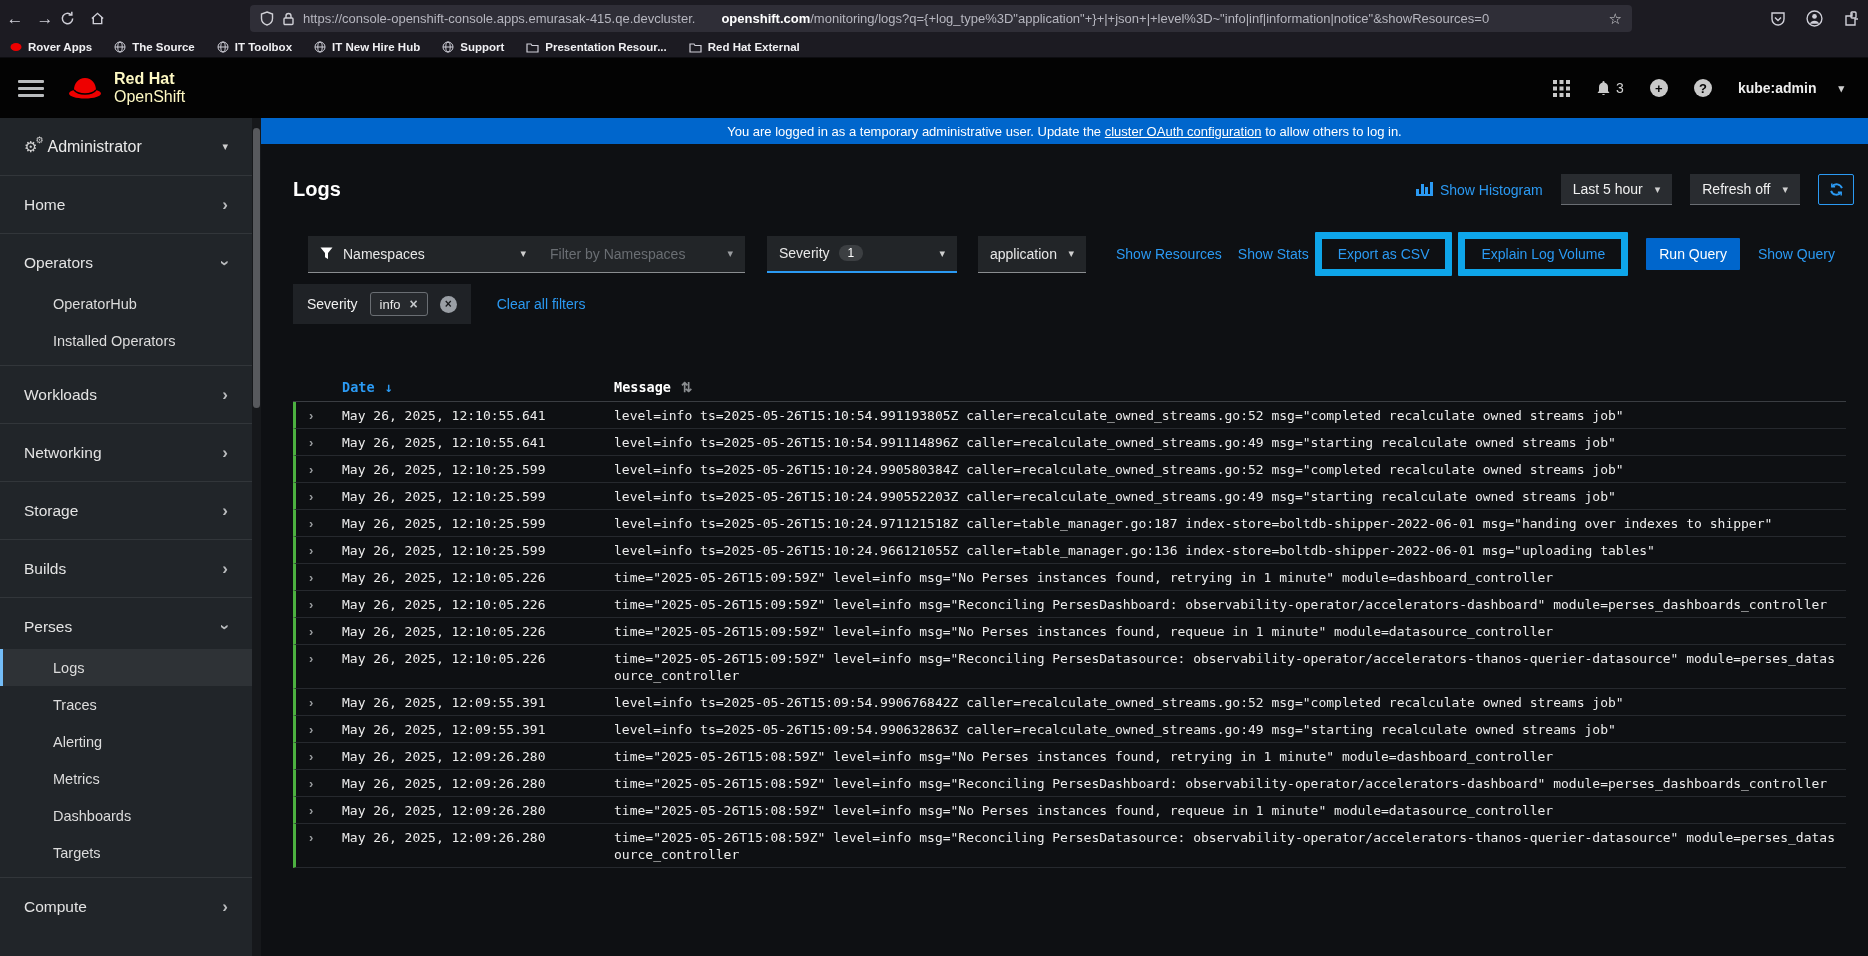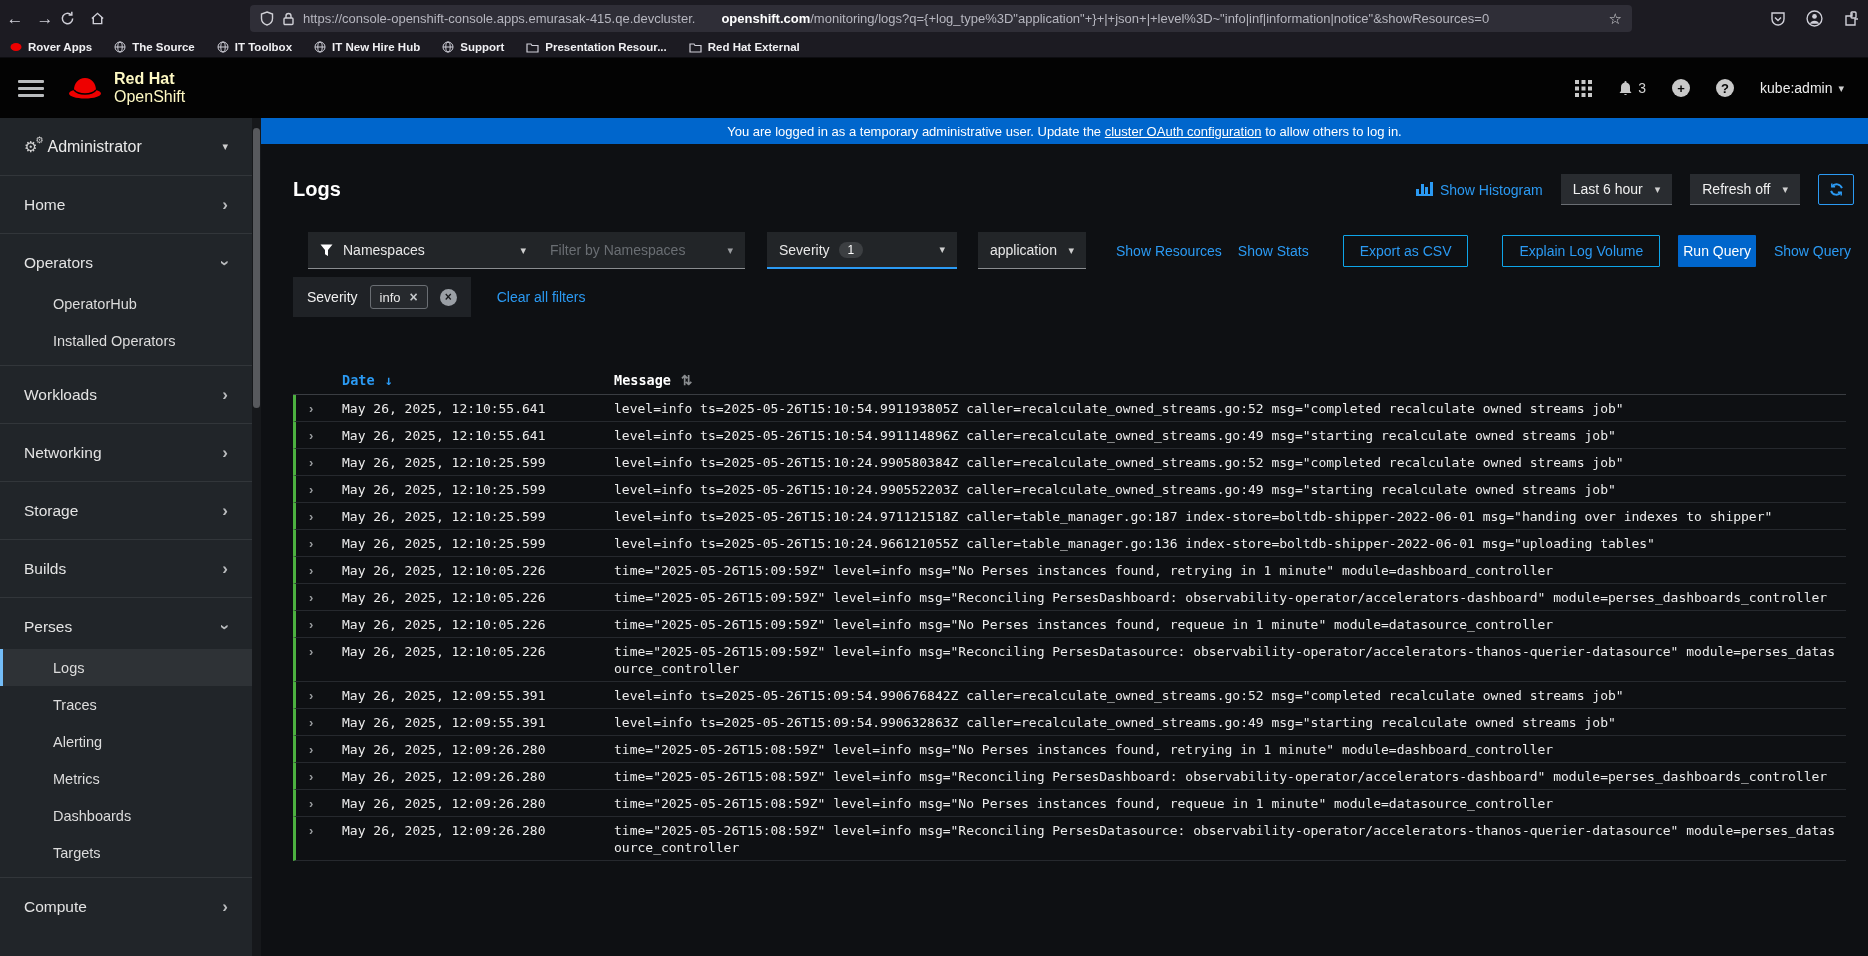--- a/index.html
+++ b/index.html
@@ -23,21 +23,21 @@
   
   .masthead { position:absolute; top:58px; left:0; width:1868px; height:60px; background:#030303; display:flex; align-items:center; }
   .hamburger { margin-left:18px; width:26px; cursor:pointer; }
   .hamburger div { height:3px; background:#b9bbbd; margin:4px 0; border-radius:1px; }
   .brand { display:flex; align-items:center; gap:10px; margin-left:22px; }
   .brand-text { line-height:1.1; color:#fef9c3; font-size:16px; }
   .brand-text .t { font-weight:bold; }
   .m-right { margin-left:auto; display:flex; align-items:center; gap:26px; margin-right:24px; color:#d2d2d2; }
   .m-icon { display:flex; align-items:center; gap:5px; font-size:14px; }
   .circle-glyph { width:18px; height:18px; border-radius:50%; background:#c9c9c9; color:#050505; font-weight:bold; font-size:13px; display:flex; align-items:center; justify-content:center; }
-  .user-menu { font-size:14px; color:#eee; display:flex; gap:6px; align-items:center; }
+  .user-menu { font-size:14px; color:#eee; display:flex; gap:22px; align-items:center;font-weight:bold; }
   .caret { font-size:11px; color:#cfcfcf; }
 
   
   .sidebar { position:absolute; top:118px; left:0; width:252px; height:838px; background:#212529; overflow:hidden; }
   .nav-sep { border-bottom:1px solid #32363a; }
   .persp { height:58px; display:flex; align-items:center; padding:0 24px; gap:10px; font-size:16px; color:#eaeaea; cursor:pointer; }
   .persp-icon { font-size:15px; color:#d2d2d2; position:relative; }
   .persp-icon .mini { font-size:9px; position:absolute; top:-3px; right:-6px; }
   .persp .caret { margin-left:auto; }
   .nav-section { padding:6px 0; }
@@ -71,22 +71,22 @@
   .attr-select { background:#222528; border-bottom:1px solid #8a8d90; height:37px; width:230px; display:flex; align-items:center; gap:10px; padding:0 12px; font-size:14px; cursor:pointer; }
   .attr-select .caret { margin-left:auto; }
   .typeahead { background:#222528; border-bottom:1px solid #8a8d90; height:37px; width:207px; display:flex; align-items:center; padding:0 12px; font-size:14px; color:#6a6e73; cursor:text; }
   .typeahead .caret { margin-left:auto; color:#9a9da0; }
   .sev-select { margin-left:22px; background:#222528; border-bottom:2px solid #2b9af3; height:37px; width:190px; display:flex; align-items:center; gap:9px; padding:0 12px; font-size:14px; cursor:pointer; }
   .badge { background:#3c3f42; border-radius:30px; padding:1px 9px; font-size:12px; color:#fff; }
   .sev-select .caret { margin-left:auto; }
   .tenant-select { margin-left:21px; background:#222528; border-bottom:1px solid #8a8d90; height:37px; width:108px; display:flex; align-items:center; gap:10px; padding:0 12px; font-size:14px; cursor:pointer; }
   .tenant-select .caret { margin-left:auto; }
   .tb-links { display:flex; gap:16px; margin-left:30px; }
-  .btn-outline { margin-left:34px; border:1px solid #0ea5e9; color:#2b9af3; background:transparent; font-size:14px; padding:7px 16px; border-radius:1px; cursor:pointer; font-family:inherit; }
-  .btn-primary { margin-left:18px; border:none; background:#0066cc; color:#fff; font-size:14px; padding:8px 5px; border-radius:1px; cursor:pointer; font-family:inherit; }
+  .btn-outline { margin-left:6px; border:7px solid #0ea5e9; color:#2b9af3; background:transparent; font-size:14px; padding:7px 16px; border-radius:1px; cursor:pointer; font-family:inherit; }
+  .btn-primary { margin-left:18px; border:none; background:#0066cc; color:#fff; font-size:14px; padding:8px 13px; border-radius:1px; cursor:pointer; font-family:inherit; }
   .show-query { margin-left:18px; }
 
   .chip-row { display:flex; align-items:center; margin:8px 14px 0 32px; }
   .chip-panel { background:#1f2226; display:flex; align-items:center; gap:12px; padding:8px 14px; }
   .chip-label { font-size:14px; color:#f0f0f0; }
   .chip { border:1px solid #6a6e73; border-radius:3px; padding:3px 9px; font-size:13px; display:flex; align-items:center; gap:9px; background:#26292d; }
   .chip .x { color:#c5c8cb; font-weight:bold; cursor:pointer; font-size:14px; }
   .chip-clear { width:17px; height:17px; border-radius:50%; background:#9a9fa5; color:#17191c; font-weight:bold; font-size:12px; display:flex; align-items:center; justify-content:center; cursor:pointer; }
   .clear-all { margin-left:26px; }
 
@@ -340,21 +340,21 @@
       <span class="link histo">
         <span class="histo-icon">
             <i style="height:5px"></i>
             <i style="height:10px"></i>
             <i style="height:7px"></i>
             <i style="height:12px"></i>
           </span>
         <span>Show Histogram</span>
       </span>
       <div class="select-box">
-          <span>Last 6 hour</span>
+          <span>Last 5 hour</span>
           <span class="caret">▾</span>
         </div>
       <div class="select-box">
           <span>Refresh off</span>
           <span class="caret">▾</span>
         </div>
       <div class="sync-btn">
         <svg class="ic" width="15" height="15" viewBox="0 0 16 16" fill="none" stroke="#2b9af3" stroke-width="2">
             <path d="M13.8 6.5A6 6 0 0 0 3.2 5"></path>
             <path d="M3 1.5V5h3.5" fill="none" stroke-width="1.6"></path>

